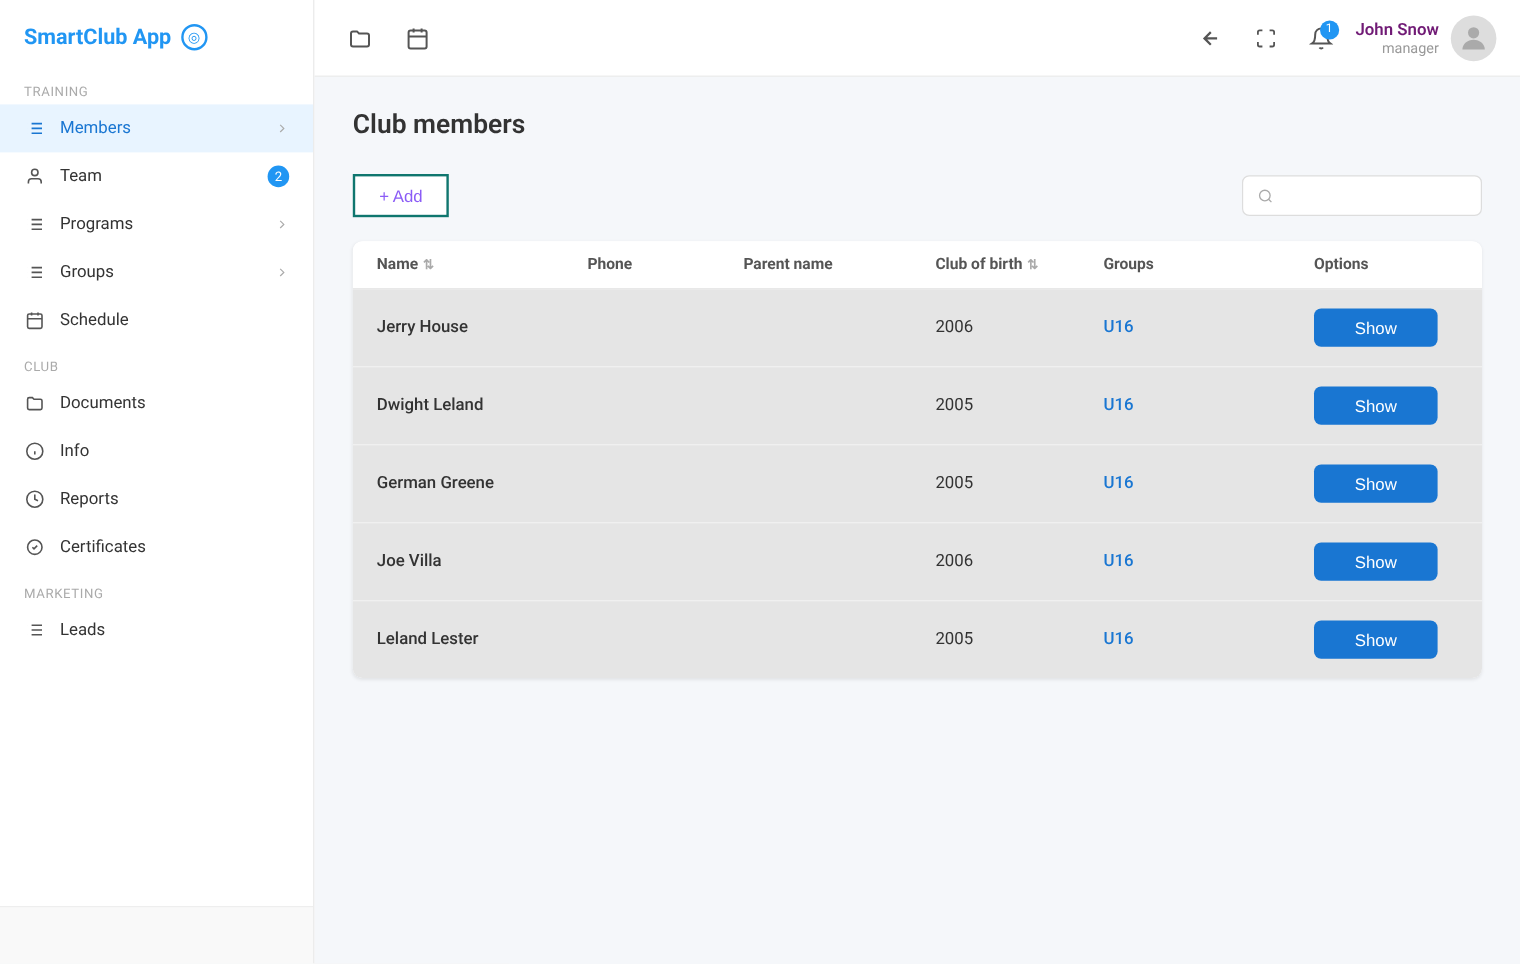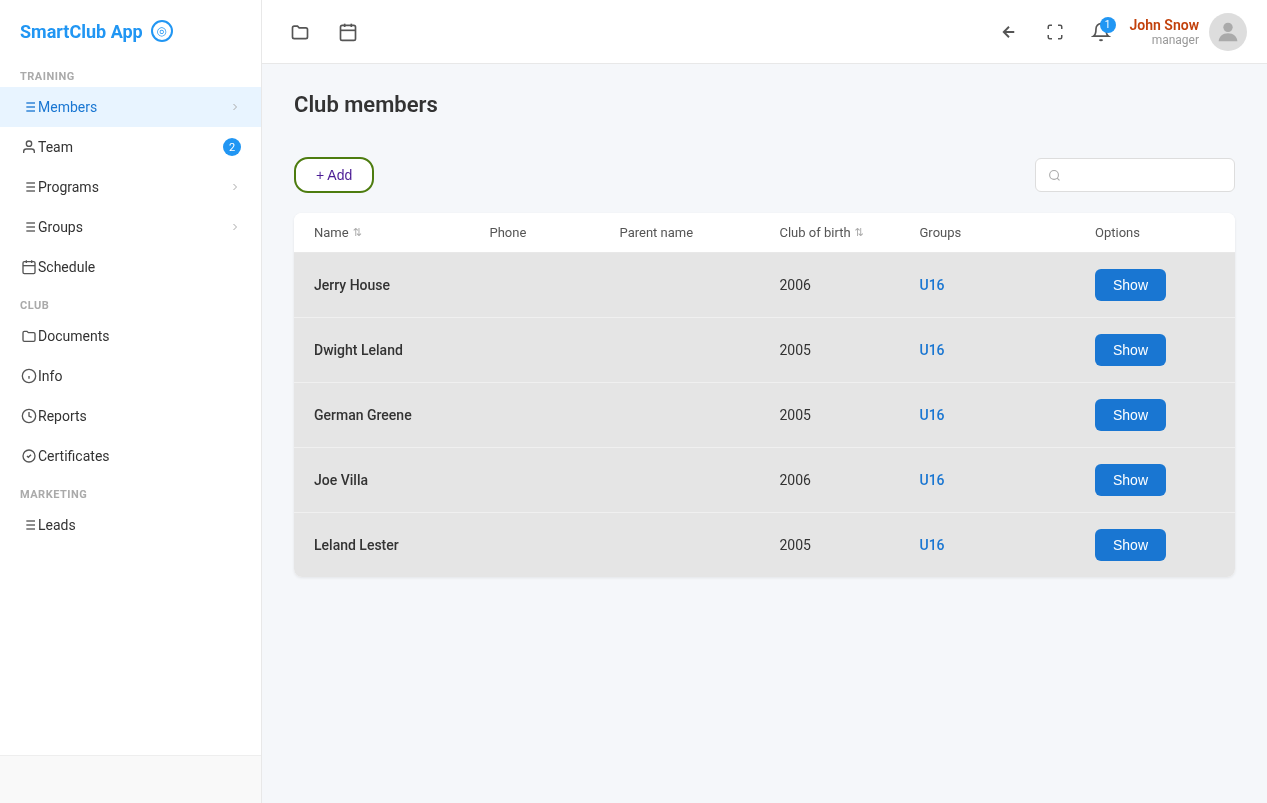--- a/index.html
+++ b/index.html
@@ -38,33 +38,34 @@
       display: flex;
       align-items: center;
       justify-content: center;
       color: #2196F3;
       font-size: 12px;
     }
 
     .sidebar-section-label {
       padding: 12px 20px 4px 20px;
       font-size: 11px;
-      font-weight: 700;
+      font-weight: 400;
       color: #aaa;
       letter-spacing: 0.5px;
       text-transform: uppercase;
     }
 
     .sidebar-item {
       display: flex;
       align-items: center;
       padding: 11px 20px;
       cursor: pointer;
       color: #333;
       font-size: 14px;
+      gap: 12px;
       position: relative;
     }
 
     .sidebar-item.active {
       background: #e8f4ff;
       color: #1976D2;
     }
 
     .sidebar-item-icon {
       width: 18px;
@@ -174,21 +175,21 @@
     }
 
     .user-info {
       display: flex;
       align-items: center;
       gap: 10px;
       cursor: pointer;
     }
 
     .user-text { text-align: right; }
-    .user-name { font-size: 14px; font-weight: 600; color: #c2410c; }
+    .user-name { font-size: 14px; font-weight: 600; color: #701a75; }
     .user-role { font-size: 12px; color: #999; }
 
     .avatar {
       width: 38px;
       height: 38px;
       border-radius: 50%;
       background: #ddd;
       display: flex;
       align-items: center;
       justify-content: center;
@@ -202,36 +203,36 @@
       flex: 1;
       padding: 28px 32px;
       overflow-y: auto;
       background: #f5f7fa;
     }
 
     .page-title {
       font-size: 22px;
       font-weight: 600;
       color: #333;
-      margin-bottom: 40px;
+      margin-bottom: 28px;
     }
 
     .content-toolbar {
       display: flex;
       align-items: center;
       justify-content: space-between;
       margin-bottom: 20px;
     }
 
     .add-button {
       background: #fff;
-      border: 2px solid #4d7c0f;
-      color: #4c1d95;
+      border: 2px solid #0f766e;
+      color: #8b5cf6;
       padding: 8px 20px;
-      border-radius: 14px;
+      border-radius: 0;
       cursor: pointer;
       font-size: 14px;
       font-weight: 500;
     }
 
     .search-box {
       display: flex;
       align-items: center;
       background: #fff;
       border: 1px solid #ddd;
@@ -261,21 +262,21 @@
     .table-header {
       display: grid;
       grid-template-columns: 1fr 130px 160px 140px 1fr 120px;
       padding: 12px 20px;
       border-bottom: 1px solid #e8e8e8;
       background: #fff;
     }
 
     .table-header-cell {
       font-size: 13px;
-      font-weight: 400;
+      font-weight: 700;
       color: #555;
       display: flex;
       align-items: center;
       gap: 4px;
     }
 
     .sort-icon { color: #aaa; font-size: 11px; }
 
     .table-row {
       display: grid;
@@ -299,21 +300,21 @@
       color: #1976D2;
       font-size: 14px;
       cursor: pointer;
       font-weight: 500;
     }
 
     .show-button {
       background: #1976D2;
       color: #fff;
       border: none;
-      padding: 8px 18px;
+      padding: 8px 34px;
       border-radius: 6px;
       cursor: pointer;
       font-size: 14px;
       font-weight: 500;
     }
 
     
     svg { display: block; }
   </style>
 </head>

